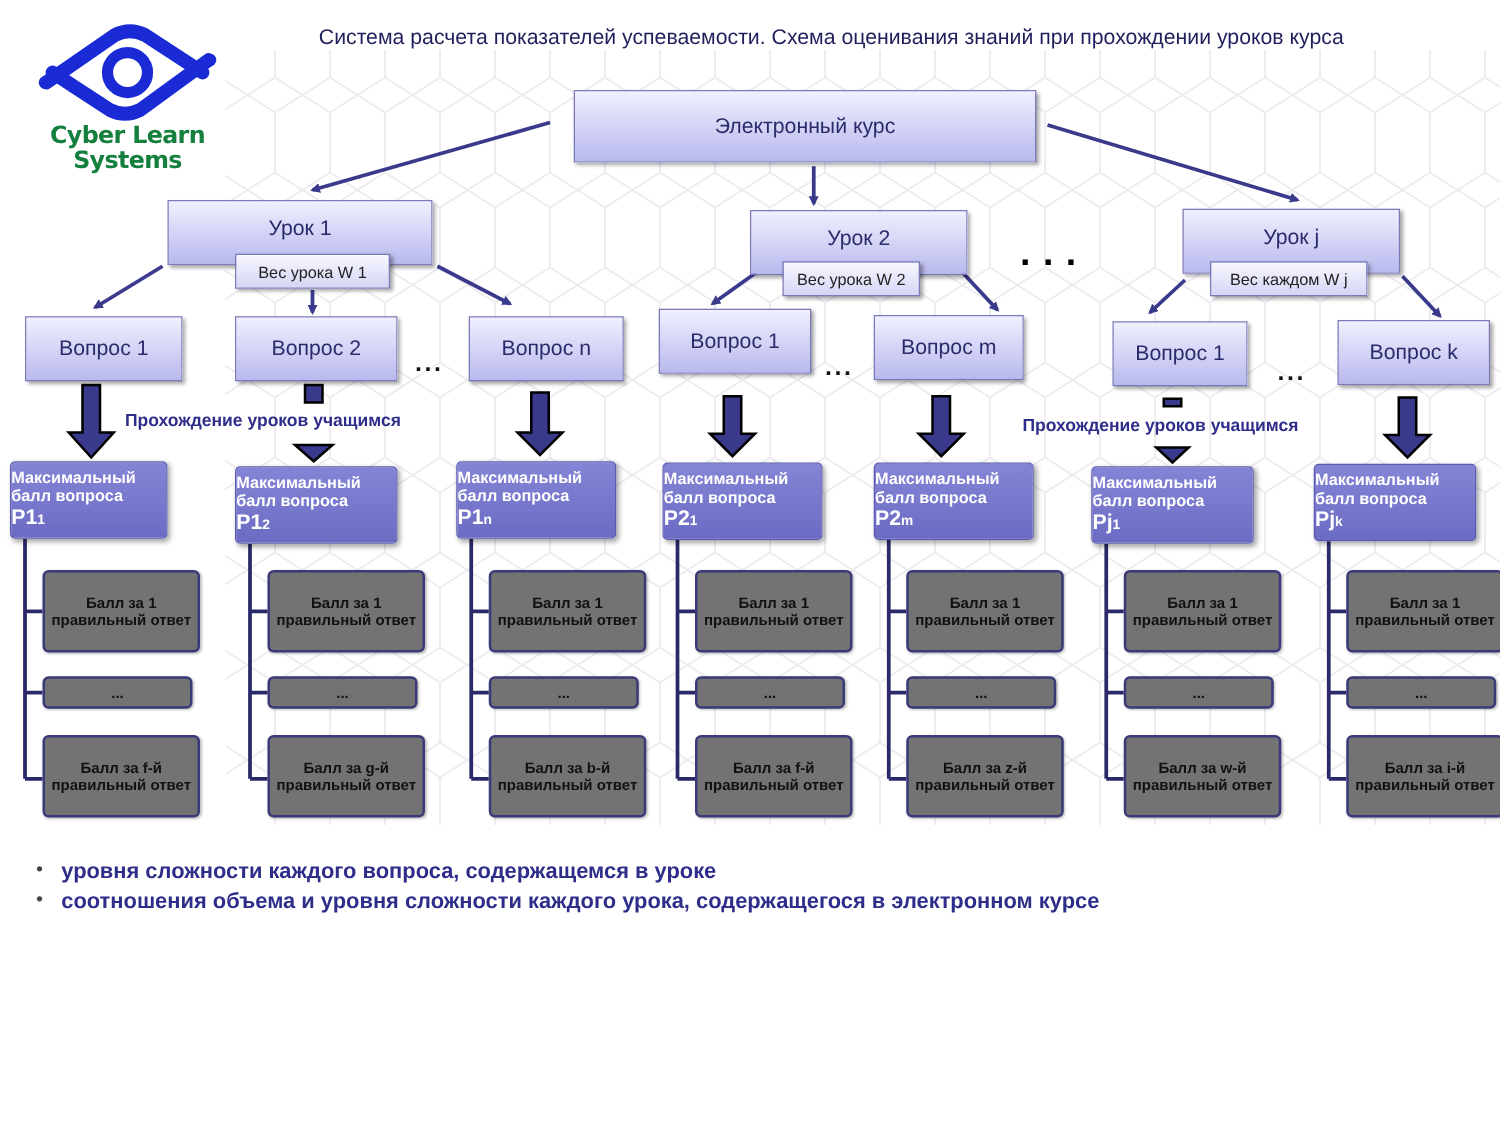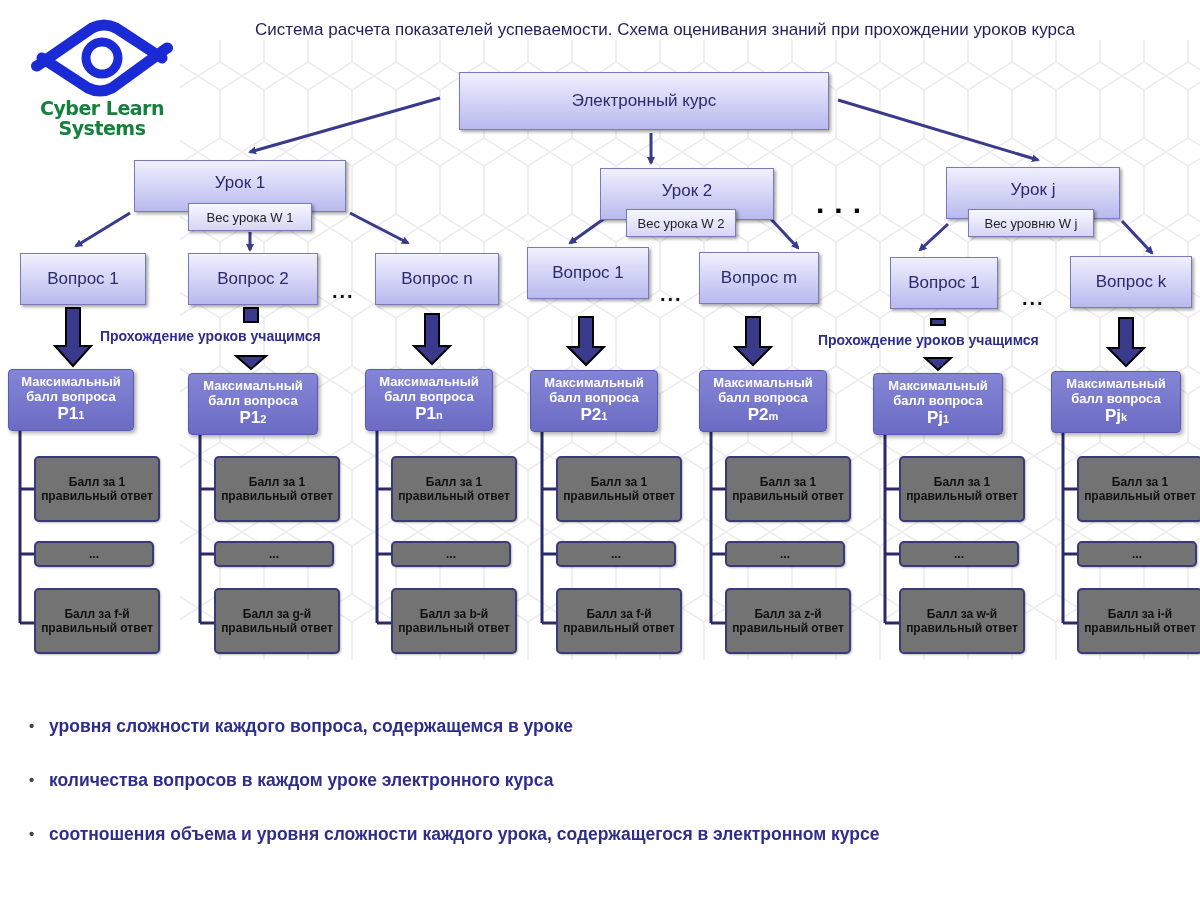--- a/index.html
+++ b/index.html
@@ -15,30 +15,30 @@
          box-shadow:2px 2px 3px rgba(0,0,0,0.35); color:#2b2b6b; }
   .course { left:459px; top:72px; width:370px; height:58px; font-size:17px; }
   .lesson { height:52px; font-size:17px; align-items:flex-start; padding-top:12px; }
   .weight { height:28px; font-size:13px; color:#222; background:linear-gradient(#f7f7ff,#d5d5f5); }
   .question { height:52px; font-size:17px; }
   .dots { font-size:20px; color:#111; font-weight:bold; letter-spacing:2px; }
   .bigdots { font-size:30px; color:#000; font-weight:bold; letter-spacing:10px; }
   .pass-label { font-size:14px; font-weight:bold; color:#2e2e8a; }
   .maxbox { height:62px; border-radius:4px; background:linear-gradient(#8585d6,#6b6bc4); border:1px solid #5a5ab0;
             box-shadow:2px 2px 4px rgba(0,0,0,0.35); color:#fff; font-weight:bold; font-size:13px; line-height:15px;
-            text-align:center; padding-top:4px; }
+            text-align:left; padding-top:4px; }
   .maxbox .p { font-size:17px; line-height:19px; }
   .maxbox .p sub { font-size:11px; vertical-align:baseline; }
   .ans { background:#737373; border:2px solid #3a3a7a; border-radius:5px; display:flex; align-items:center; justify-content:center;
          text-align:center; font-weight:bold; font-size:12px; line-height:14px; color:#111; box-shadow:1px 1px 2px rgba(0,0,0,0.25); }
   .ans.tall { width:126px; height:66px; }
   .ans.short { width:120px; height:26px; font-size:12px; }
   .desc { left:27px; top:684px; width:1122px; font-weight:bold; font-size:17.5px; line-height:24px; color:#2e2e8a; text-align:justify; }
   .desc ul { margin:0; padding:0; list-style:none; }
-  .desc li { position:relative; padding-left:22px; text-align:left;margin-top:30px; }
+  .desc li { position:relative; padding-left:22px; text-align:left; }
   .desc li::before { content:"•"; position:absolute; left:2px; top:0; color:#444; font-size:15px; }
 </style>
 </head>
 <body>
 
 <svg class="bg" viewBox="0 0 1200 897">
   <defs>
     <pattern id="hex" width="44" height="76" patternUnits="userSpaceOnUse">
       <path d="M22 0 L44 14 L44 62 L22 76 L0 62 L0 14 Z" fill="none" stroke="#ececf0" stroke-width="1.5"></path>
     </pattern>
@@ -101,21 +101,21 @@
 
 <div class="abs box course">Электронный курс</div>
 
 <div class="abs box lesson" style="left:134px;top:160px;width:212px;">Урок 1</div>
 <div class="abs box weight" style="left:188px;top:203px;width:124px;">Вес урока W 1</div>
 
 <div class="abs box lesson" style="left:600px;top:168px;width:174px;">Урок 2</div>
 <div class="abs box weight" style="left:626px;top:209px;width:110px;">Вес урока W 2</div>
 
 <div class="abs box lesson" style="left:946px;top:167px;width:174px;">Урок j</div>
-<div class="abs box weight" style="left:968px;top:209px;width:126px;">Вес уровню W j</div>
+<div class="abs box weight" style="left:968px;top:209px;width:126px;">Вес каждом W j</div>
 
 <div class="abs bigdots" style="left:816px;top:186px;">...</div>
 
 <div class="abs box question" style="left:20px;top:253px;width:126px;">Вопрос 1</div>
 <div class="abs box question" style="left:188px;top:253px;width:130px;">Вопрос 2</div>
 <div class="abs dots" style="left:332px;top:280px;">...</div>
 <div class="abs box question" style="left:375px;top:253px;width:124px;">Вопрос n</div>
 
 <div class="abs box question" style="left:527px;top:247px;width:122px;">Вопрос 1</div>
 <div class="abs dots" style="left:660px;top:283px;">...</div>
@@ -183,16 +183,15 @@
       <div class="p"><span>Pj</span><sub>k</sub></div>
     </div>
     <div class="abs ans tall" style="left: 1077px; top: 456px;">Балл за 1 правильный ответ</div>
     <div class="abs ans short" style="left: 1077px; top: 541px;">...</div>
     <div class="abs ans tall" style="left: 1077px; top: 588px;">Балл за i-й правильный ответ</div>
   </div>
 
 <div class="abs desc">
   <ul>
     <li>уровня сложности  каждого вопроса, содержащемся в уроке</li>
-    <li>количества вопросов в каждом уроке электронного курса</li>
     <li>соотношения объема и уровня сложности  каждого урока, содержащегося в электронном курсе</li>
   </ul>
 </div>
 
 </body></html>

